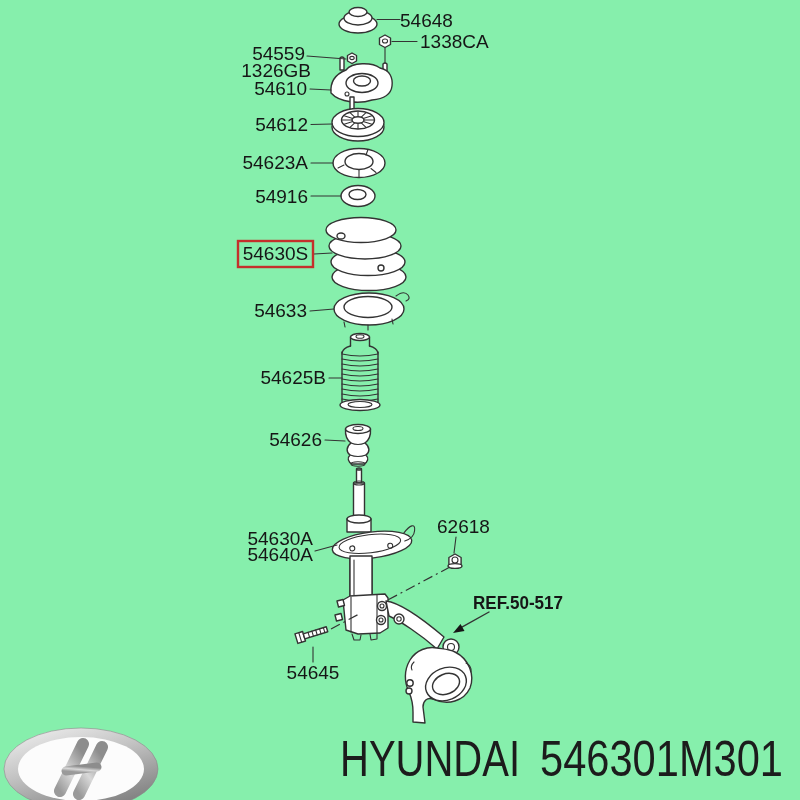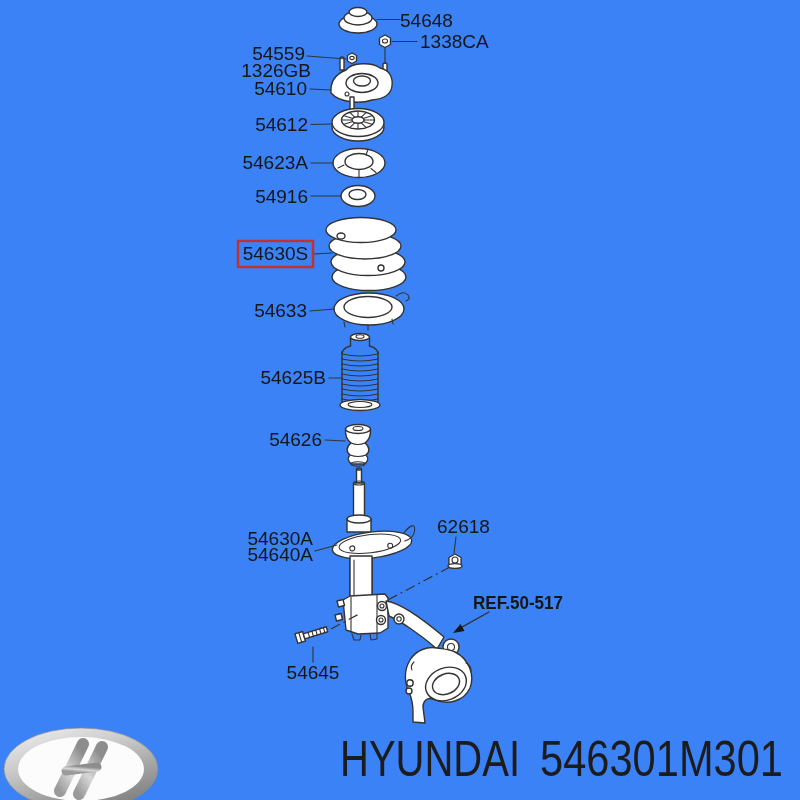--- a/index.html
+++ b/index.html
@@ -1,16 +1,16 @@
 <!DOCTYPE html>
 <html><head>
 <meta charset="utf-8">
 <style>
   html,body{margin:0;padding:0;background:#ffffff;}
-  .canvas{position:relative;width:800px;height:800px;background:#3b82f6;overflow:hidden;
+  .canvas{position:relative;width:800px;height:800px;background:#86efac;overflow:hidden;
           font-family:"Liberation Sans",sans-serif;}
   svg{display:block;}
   .ln{fill:none;stroke:#333333;stroke-width:1.4;stroke-linecap:round;stroke-linejoin:round;}
   .fw{fill:#ffffff;stroke:#333333;stroke-width:1.4;stroke-linejoin:round;}
   .thin{stroke-width:1.1;}
   .dash{fill:none;stroke:#333333;stroke-width:1.2;stroke-dasharray:10 4 2 4;}
   .lbl{font-family:"Liberation Sans",sans-serif;font-size:19px;fill:#161616;}
   .lblb{font-family:"Liberation Sans",sans-serif;font-size:18px;font-weight:bold;fill:#161616;}
   .footer-text{font-family:"Liberation Sans",sans-serif;font-size:50px;fill:#1c1c1c;}
   .hibox{fill:none;stroke:#c4302b;stroke-width:2.4;}

